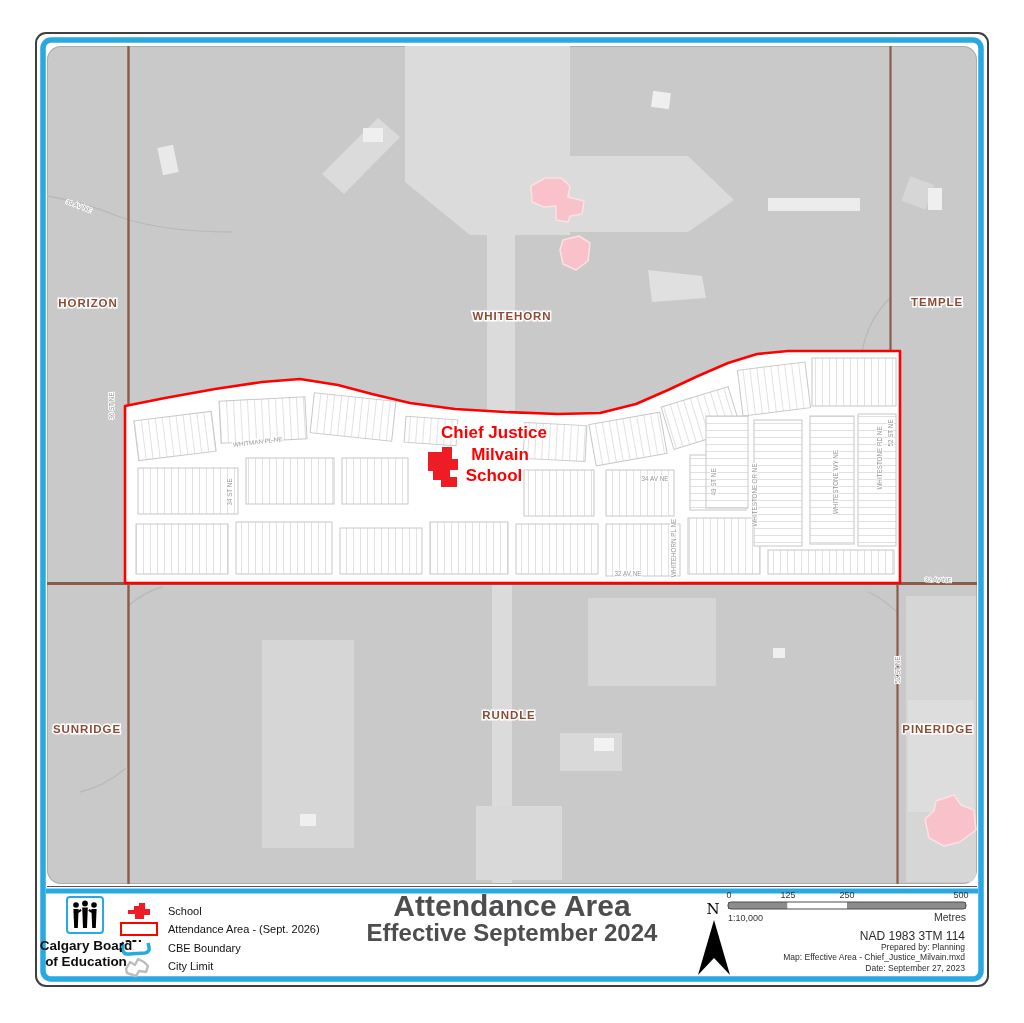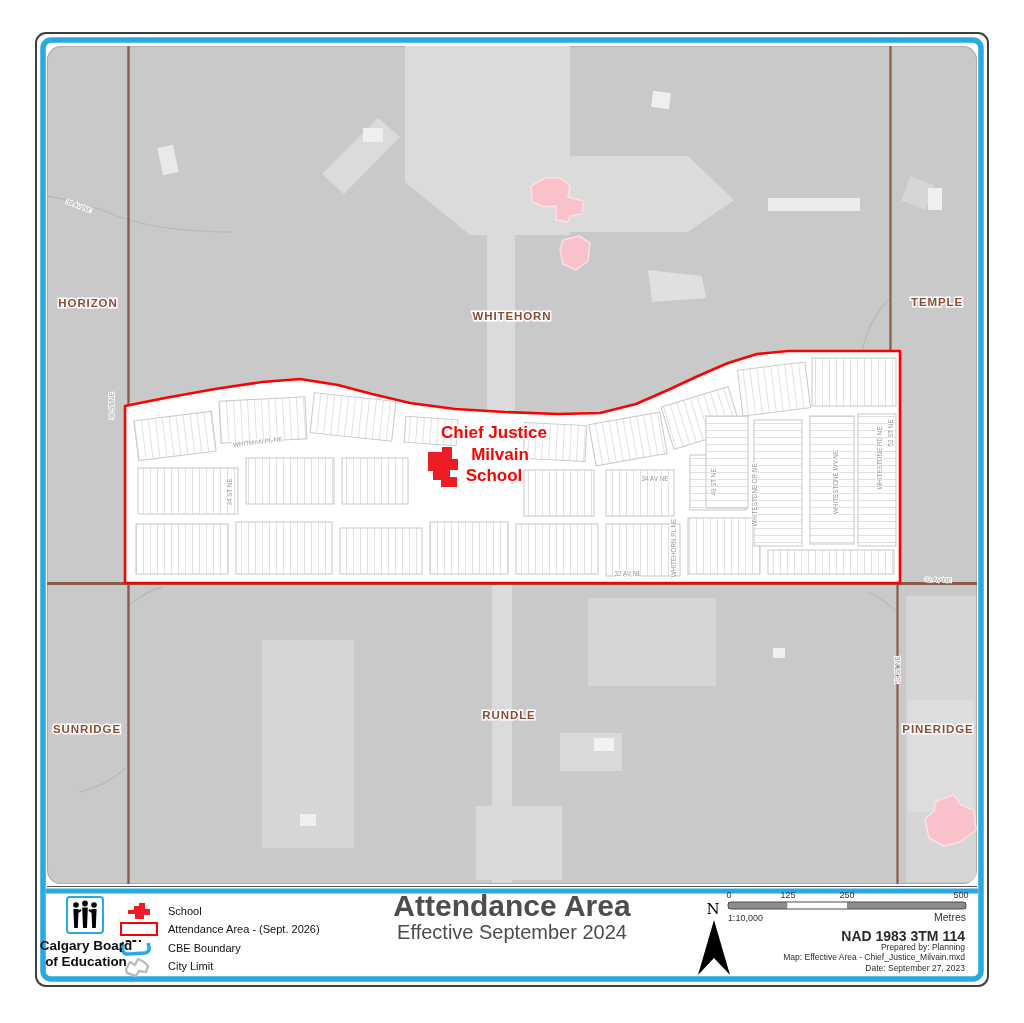--- a/index.html
+++ b/index.html
@@ -17,27 +17,27 @@
   .abs{position:absolute;}
   .logo-box{left:66px;top:896px;width:38px;height:38px;border:2px solid #29A9E1;
             border-radius:4px;background:#fff;box-sizing:border-box;}
   .logo-text{left:22px;top:938px;width:128px;text-align:center;font-weight:bold;
              font-size:13.5px;line-height:16px;color:#0d0d0d;}
   .leg-label{font-size:11px;color:#111;white-space:nowrap;}
   .leg-swatch-aa{left:120px;top:922px;width:38px;height:14px;background:#fff;
                  border:2px solid #FE0000;box-sizing:border-box;}
   .title-block{left:312px;top:893px;width:400px;text-align:center;color:#4D4D4F;}
   .title-l1{font-size:30px;font-weight:bold;line-height:26px;}
-  .title-l2{font-size:20px;font-weight:normal;line-height:27px;}
+  .title-l2{font-size:24px;font-weight:bold;line-height:27px;}
   .title-l3{font-size:17px;font-weight:bold;line-height:22px;}
   .north-n{left:698px;top:900px;width:30px;text-align:center;
            font-family:"DejaVu Serif",serif;font-size:15px;color:#000;}
   .mapinfo{left:610px;top:931px;width:355px;text-align:right;color:#2b2b2b;
            font-size:8.5px;line-height:10.5px;}
-  .mapinfo .b{font-weight:bold;font-size:14px;}
+  .mapinfo .b{font-weight:normal;font-size:12px;}
 </style>
 </head>
 <body>
 
 <div class="page">
 
 <svg width="1024" height="1023" viewBox="0 0 1024 1023">
   <defs>
     <clipPath id="mapclip">
           <rect x="47" y="46" width="930" height="838" rx="14"></rect>

